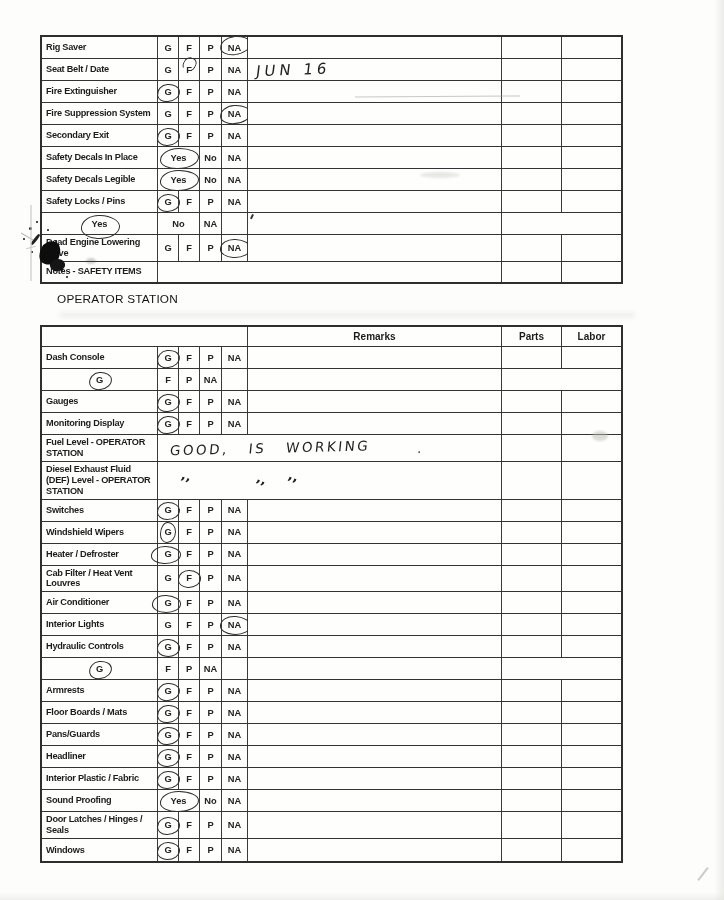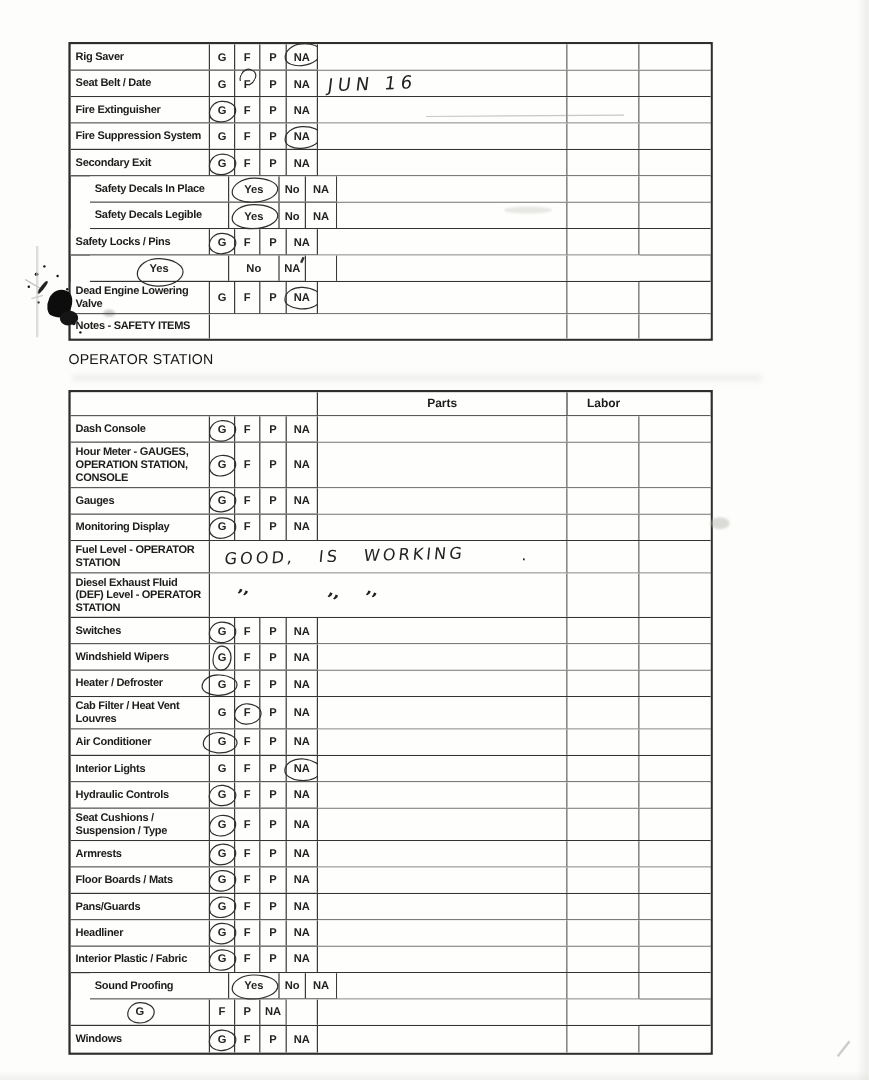--- a/index.html
+++ b/index.html
@@ -6,37 +6,37 @@
   body{
     width:724px;height:900px;overflow:hidden;position:relative;
     background:#fdfdfc;
     font-family:"Liberation Sans",sans-serif;
     color:#1a1a1a;
   }
   .page{position:absolute;inset:0;}
 
   
   .table{
-    position:absolute;left:57px;width:537px;
+    position:absolute;left:40px;width:583px;
     border:2px solid #2e2e2e;
     background:#fefefd;
     box-sizing:border-box;
   }
   .table.safety{top:35px;}
   .table.operator{top:325px;}
 
   .trow{
     display:grid;
     grid-template-columns:116px 21px 21px 22px 26px 1fr 60px 59px;
     border-bottom:1.8px solid #333;
     min-height:22px;
     box-sizing:border-box;
     background:#fefefd;
   }
-  .trow.yesno{grid-template-columns:116px 42px 22px 26px 1fr 60px 59px;margin-left:16px;}
+  .trow.yesno{grid-template-columns:116px 42px 22px 26px 1fr 60px 59px;}
   .trow.notes,.trow.freehand{grid-template-columns:116px 1fr 60px 59px;}
   .trow.header-row{grid-template-columns:206px 1fr 60px 59px;min-height:20px;}
   .table > .trow:last-child{border-bottom:none;}
   .trow.notes{min-height:20px;}
   .trow.freehand{min-height:27px;}
 
   .cell{
     border-right:1.5px solid #3a3a3a;
     position:relative;
     display:flex;align-items:center;
@@ -331,20 +331,21 @@
         <div class="cell parts-cell"></div>
         <div class="cell labor-cell"></div>
       </div>
     </div>
 
   <div class="section-title">OPERATOR STATION</div>
 
   <div class="table operator" id="operator-table">
     <div class="trow header-row">
       <div class="cell label-cell"></div>
+      <div class="cell head-cell">Remarks</div>
       <div class="cell head-cell">Parts</div>
       <div class="cell head-cell">Labor</div>
     </div>
   <div class="trow gfpna">
         <div class="cell label-cell">Dash Console</div>
         <div class="cell opt-cell">
           <span class="opt-text">G</span>
           <span class="circ" style="--rot: -6deg;"></span>
         </div>
         <div class="cell opt-cell">
@@ -354,21 +355,20 @@
           <span class="opt-text">P</span>
         </div>
         <div class="cell opt-cell">
           <span class="opt-text">NA</span>
         </div>
         <div class="cell remark-cell"></div>
         <div class="cell parts-cell"></div>
         <div class="cell labor-cell"></div>
       </div>
       <div class="trow gfpna">
-        <div class="cell label-cell">Hour Meter - GAUGES, OPERATION STATION, CONSOLE</div>
         <div class="cell opt-cell">
           <span class="opt-text">G</span>
           <span class="circ" style="--rot: -5deg;"></span>
         </div>
         <div class="cell opt-cell">
           <span class="opt-text">F</span>
         </div>
         <div class="cell opt-cell">
           <span class="opt-text">P</span>
         </div>
@@ -563,21 +563,20 @@
           <span class="opt-text">P</span>
         </div>
         <div class="cell opt-cell">
           <span class="opt-text">NA</span>
         </div>
         <div class="cell remark-cell"></div>
         <div class="cell parts-cell"></div>
         <div class="cell labor-cell"></div>
       </div>
       <div class="trow gfpna">
-        <div class="cell label-cell">Seat Cushions / Suspension / Type</div>
         <div class="cell opt-cell">
           <span class="opt-text">G</span>
           <span class="circ" style="--rot: -6deg;"></span>
         </div>
         <div class="cell opt-cell">
           <span class="opt-text">F</span>
         </div>
         <div class="cell opt-cell">
           <span class="opt-text">P</span>
         </div>
@@ -693,20 +692,21 @@
           <span class="opt-text">No</span>
         </div>
         <div class="cell opt-cell">
           <span class="opt-text">NA</span>
         </div>
         <div class="cell remark-cell"></div>
         <div class="cell parts-cell"></div>
         <div class="cell labor-cell"></div>
       </div>
       <div class="trow gfpna">
+        <div class="cell label-cell">Door Latches / Hinges / Seals</div>
         <div class="cell opt-cell">
           <span class="opt-text">G</span>
           <span class="circ" style="--rot: 1deg;"></span>
         </div>
         <div class="cell opt-cell">
           <span class="opt-text">F</span>
         </div>
         <div class="cell opt-cell">
           <span class="opt-text">P</span>
         </div>

